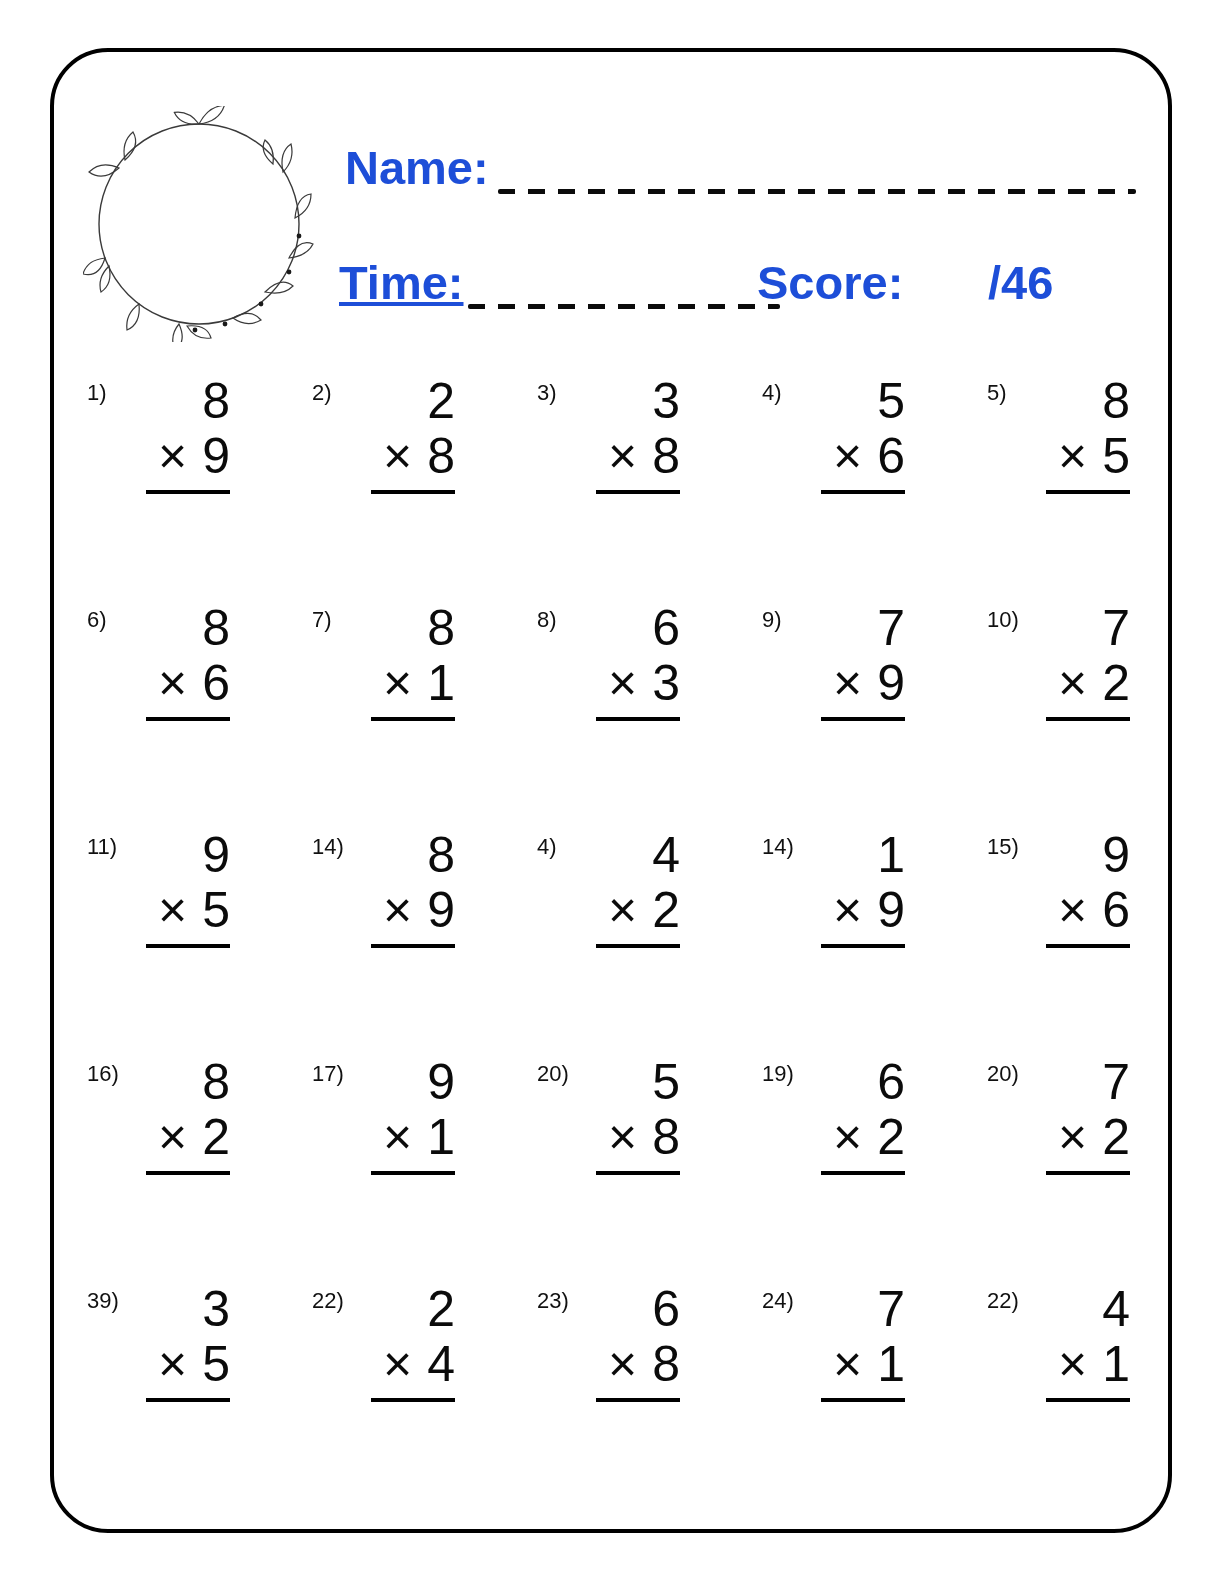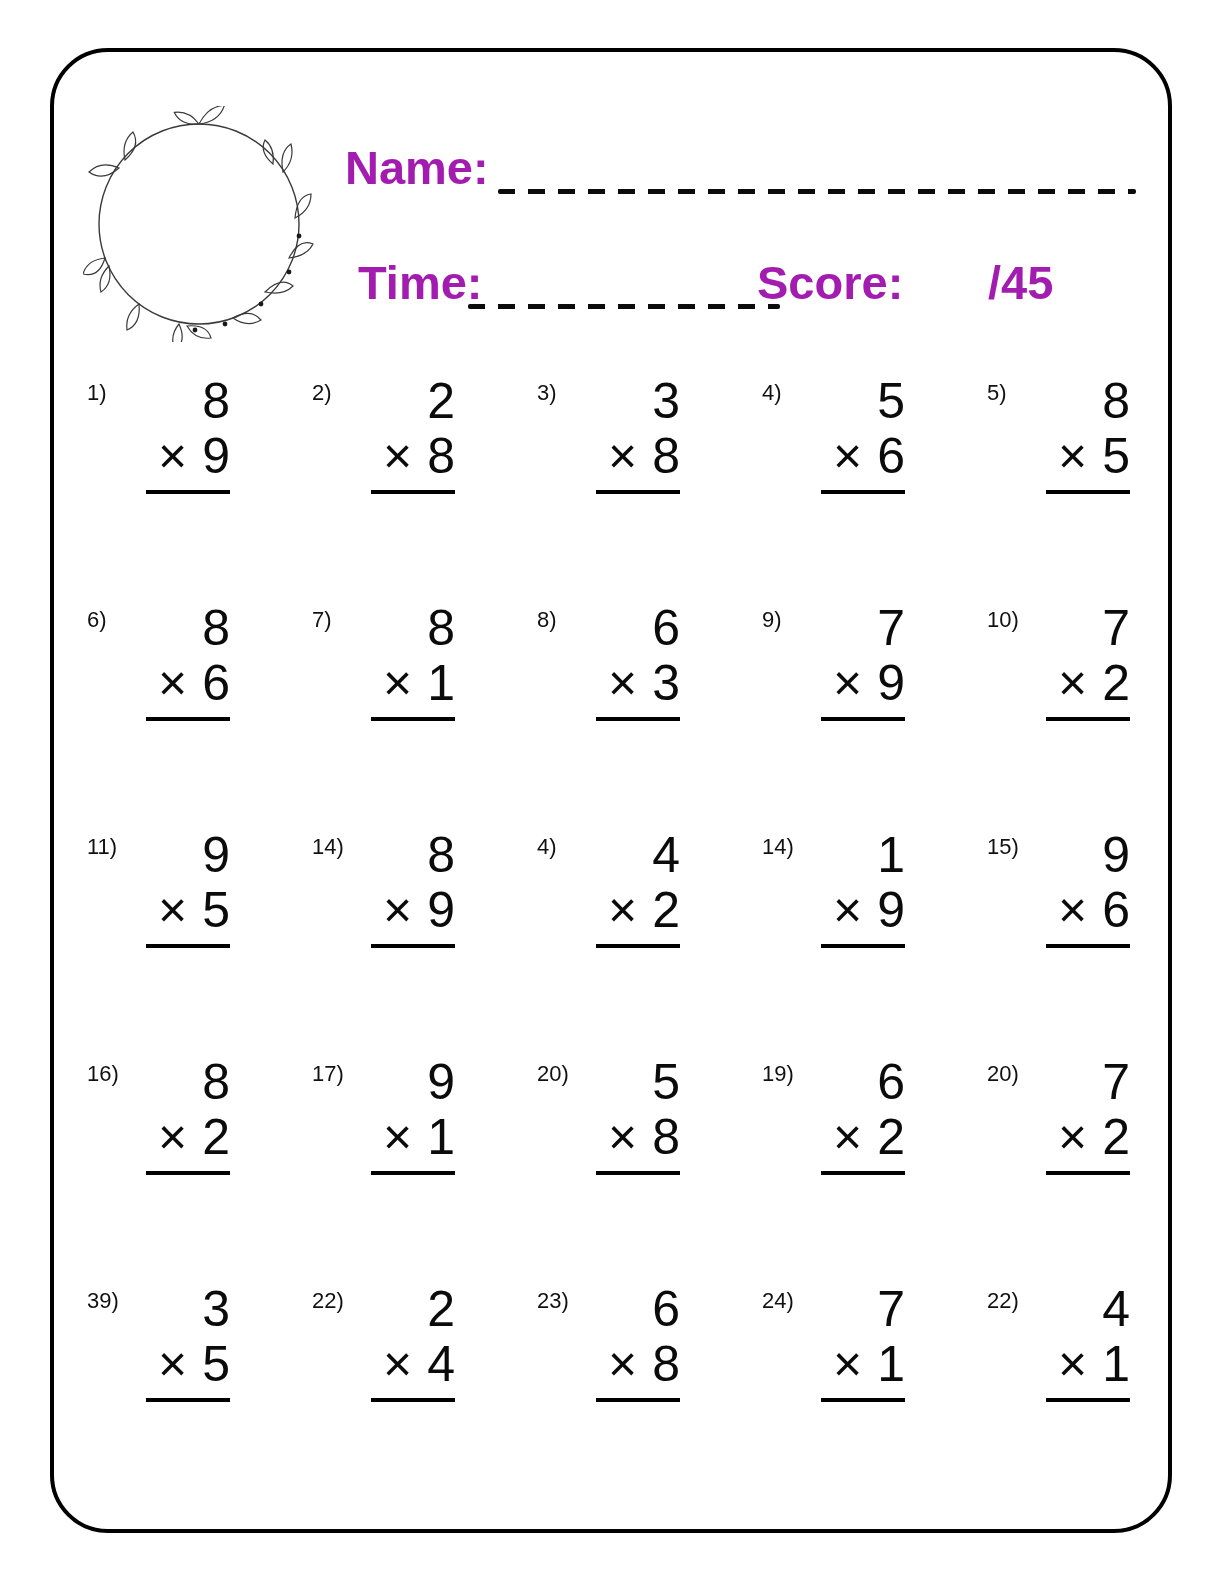--- a/index.html
+++ b/index.html
@@ -16,25 +16,25 @@
   
   .logo{position:absolute;left:83px;top:106px;width:232px;height:236px;}
   .logo svg{position:absolute;left:0;top:0;width:100%;height:100%;}
   .logo-text{
     position:absolute;left:0;right:0;top:78px;text-align:center;
     font-size:28px;line-height:35px;color:#161616;font-weight:500;
     letter-spacing:-0.5px;
   }
   
   .hdr-label{
-    position:absolute;font-size:47px;font-weight:700;color:#a21caf;
+    position:absolute;font-size:47px;font-weight:700;color:#1d4ed8;
     letter-spacing:0px;white-space:nowrap;
   }
   .name-label{left:345px;top:140px;}
-  .time-label{left:358px;top:255px;}
+  .time-label{left:339px;top:255px;text-decoration:underline;}
   .score-label{left:757px;top:255px;}
   .score-value{left:988px;top:255px;font-weight:700;}
   .dash-line{
     position:absolute;height:5px;border-radius:2px;
     background:repeating-linear-gradient(90deg,#0b0b0b 0 17px,transparent 17px 30px);
   }
   .name-line{left:498px;top:189px;width:638px;}
   .time-line{left:468px;top:304px;width:312px;}
   
   .grid{
@@ -94,21 +94,21 @@
   </svg>
 </div>
 
 <div class="hdr-label name-label">Name:</div>
 <div class="dash-line name-line"></div>
 
 <div class="hdr-label time-label">Time:</div>
 <div class="dash-line time-line"></div>
 
 <div class="hdr-label score-label">Score:</div>
-<div class="hdr-label score-value">/45</div>
+<div class="hdr-label score-value">/46</div>
 
 <div class="grid" id="problems-grid">
   <div class="cell">
     <div class="pnum">1)</div>
     <div class="math">
       <div class="row1">8</div>
       <div class="row2">
         <span class="times">×</span><span>9</span>
       </div>
       <div class="answer-line"></div>

